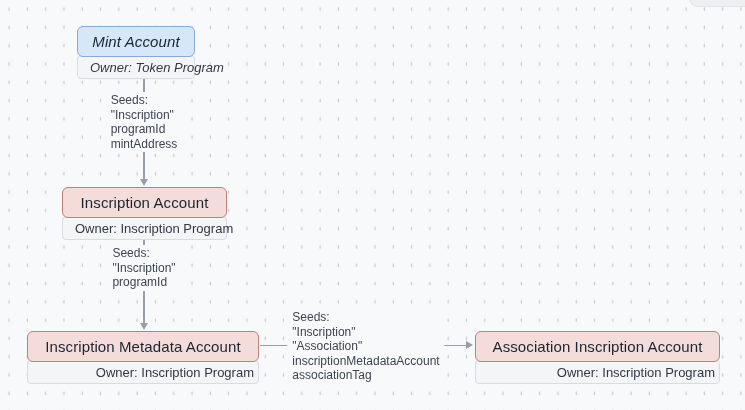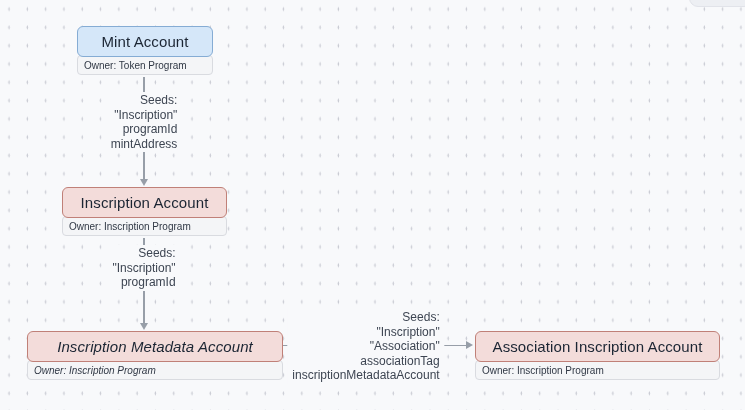--- a/index.html
+++ b/index.html
@@ -38,28 +38,28 @@
   .node.v-pink .node-title {
     background: var(--pink-fill, #f3dcda);
     border: 1.5px solid var(--pink-border, #c08078);
     text-align: center;
   }
   .owner-badge {
     position: relative; z-index: 1;
     box-sizing: border-box;
     width: 100%;
     margin-top: -2px;
-    padding: 4px 4px 3px 6px;
+    padding: 4px 4px 3px 12px;
     background: var(--owner-bg, #f4f5f7);
     border: 1px solid var(--owner-border, #d9dbe0);
     border-radius: 4px;
-    font-size: 10px;
+    font-size: 13px;
     color: var(--owner-text, #303845);
     white-space: nowrap;
-    text-align: left;
+    text-align: right;
   }
 
   
   .vline {
     position: absolute; z-index: 1;
     width: 1.3px;
     background: var(--edge, #979ea8);
   }
   .hline {
     position: absolute; z-index: 1;
@@ -78,21 +78,21 @@
     width: 0; height: 0;
     border-top: 4.5px solid transparent;
     border-bottom: 4.5px solid transparent;
     border-left: 7.5px solid var(--edge, #979ea8);
   }
   .edge-label {
     position: absolute; z-index: 2;
     transform: translateX(-50%);
     background: var(--bg, #f8f9fb);
     padding: 1px 5px;
-    text-align: right;
+    text-align: left;
     font-size: 12px;
     line-height: 14.6px;
     color: var(--edge-text, #3d4552);
     white-space: nowrap;
   }
 
   
   .corner-widget {
     position: absolute; z-index: 4;
     top: -13px; right: -8px;
@@ -123,35 +123,35 @@
     <div class="edge-label-line">"Inscription"</div>
     <div class="edge-label-line">programId</div>
   </div>
 
   <div class="hline" style="left:260px; top:345px; width:207px;"></div>
   <div class="arrow-right" style="left:466px; top:341.3px;"></div>
   <div class="edge-label" style="left:366px; top:309px;">
     <div class="edge-label-line">Seeds:</div>
     <div class="edge-label-line">"Inscription"</div>
     <div class="edge-label-line">"Association"</div>
+    <div class="edge-label-line">inscriptionMetadataAccount</div>
     <div class="edge-label-line">associationTag</div>
-    <div class="edge-label-line">inscriptionMetadataAccount</div>
   </div>
 
-  <div class="node v-blue" style="left:77px; top:26px; width:136px;">
+  <div class="node v-blue" style="left:77px; top:26px; width:118px;font-style:italic;">
     <div class="node-title">Mint Account</div>
     <div class="owner-badge">Owner: Token Program</div>
   </div>
 
   <div class="node v-pink" style="left:62px; top:187px; width:165px;">
     <div class="node-title">Inscription Account</div>
     <div class="owner-badge">Owner: Inscription Program</div>
   </div>
 
-  <div class="node v-pink" style="left:27px; top:331px; width:256px;font-style:italic;">
+  <div class="node v-pink" style="left:27px; top:331px; width:232px;">
     <div class="node-title">Inscription Metadata Account</div>
     <div class="owner-badge">Owner: Inscription Program</div>
   </div>
 
   <div class="node v-pink" style="left:475px; top:331px; width:245px;">
     <div class="node-title">Association Inscription Account</div>
     <div class="owner-badge">Owner: Inscription Program</div>
   </div>
 
   <div class="corner-widget"></div>

